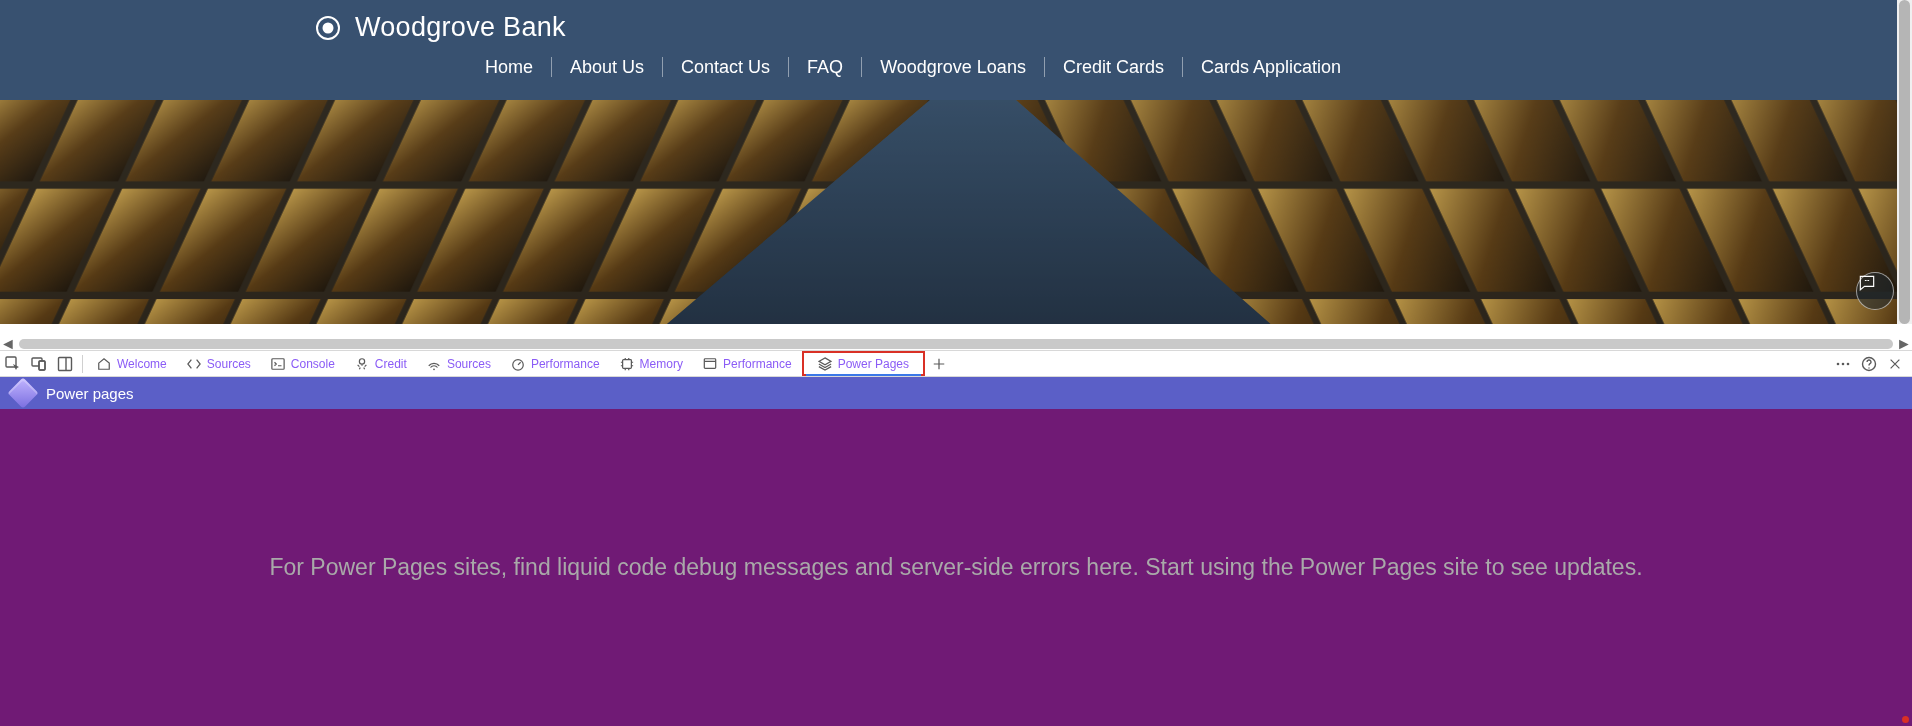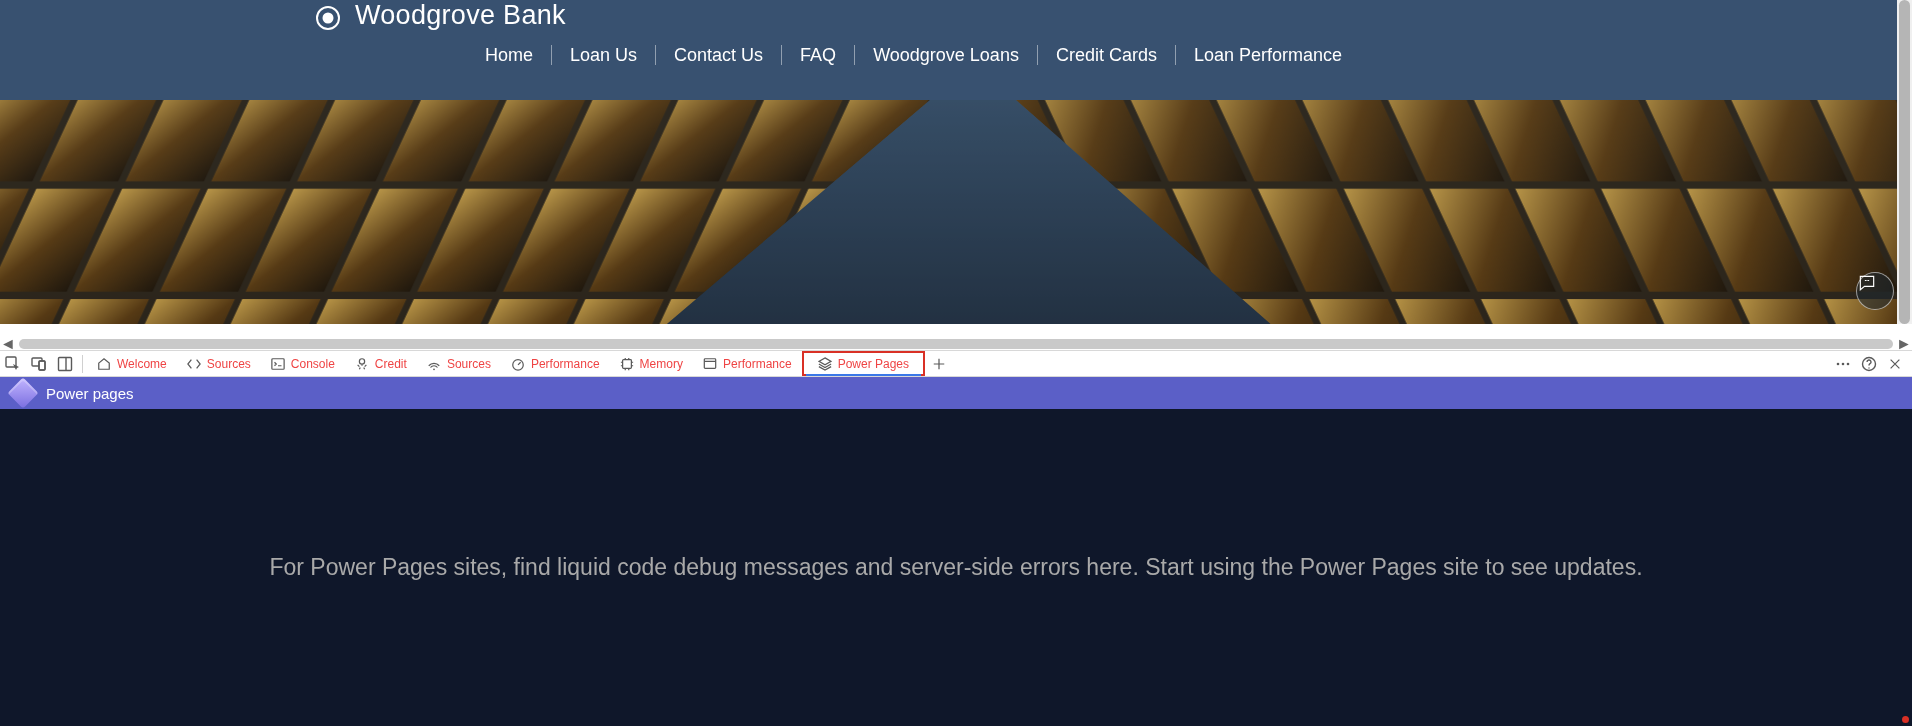--- a/index.html
+++ b/index.html
@@ -1,78 +1,78 @@
 <!DOCTYPE html>
 <html><head>
 <meta charset="utf-8">
 <style>
   * { margin: 0; padding: 0; box-sizing: border-box; }
   html, body { width: 1912px; height: 726px; font-family: "Segoe UI", Arial, sans-serif; overflow: hidden; background:#fff; }
   .page-top { height: 337px; width: 100%; overflow: hidden; position: relative; }
   .site-header { background: #385170; height: 100px; padding-left: 315px; color: #fff; }
-  .brand { display: flex; align-items: flex-end; gap: 14px; padding-top: 0; }
+  .brand { display: flex; align-items: center; gap: 14px; padding-top: 12px; }
   .brand-logo { width: 26px; height: 26px; display: flex; align-items: center; justify-content: center; }
   .brand-title { font-size: 27px; font-weight: 400; letter-spacing: .3px; }
   .site-nav { display: flex; align-items: flex-start; gap: 0; margin-left: 152px; margin-top: 14px; font-size: 18px; }
   .site-nav a { color: #fff; text-decoration: none; padding: 0 18px; }
   .nav-sep { color: rgba(255,255,255,.55); width: 1px; height: 20px; background: rgba(255,255,255,.45); }
   .hero { position: relative; height: 224px; width: 100%; background: linear-gradient(#1c2a36,#0d1116); overflow: hidden; }
   .hero svg { position: absolute; inset: 0; width: 100%; height: 100%; }
   .feedback-btn { position: absolute; right: 18px; bottom: 14px; width: 38px; height: 38px; border-radius: 50%; border:1px solid rgba(255,255,255,.55); background: rgba(30,40,50,.55); display: flex; align-items: center; justify-content: center; }
   .feedback-btn svg { width: 20px; height: 20px; stroke:#fff; fill:none; stroke-width:1.4; }
   .h-scroll { height: 13px; background:#fff; display:flex; align-items:center; padding:0 3px; }
   .h-scroll .arrow { width:10px; height:10px; display:flex; align-items:center; justify-content:center; color:#666;}
   .h-scroll .track { flex:1; height:10px; background:#c9c9c9; border-radius:6px; margin:0 6px; }
   .page-top-scroll { position:absolute; right:0; top:0; width:15px; height:324px; background:#f0f0f0; }
   .page-top-scroll .thumb { position:absolute; left:2px; top:0; width:11px; height:324px; background:#b5b5b5; border-radius:6px; }
-  .devtools { height: 27px; border-top:1px solid #d8d8d8; border-bottom:1px solid #d8d8d8; background:#fff; display:flex; align-items:center; font-size:12px; color:#ef4444; }
+  .devtools { height: 27px; border-top:1px solid #d8d8d8; border-bottom:1px solid #d8d8d8; background:#fff; display:flex; align-items:center; font-size:12px; color:#8b5cf6; }
   .dt-left { display:flex; align-items:center; height:100%; }
   .dt-iconbtn { width:26px; height:100%; display:flex; align-items:center; justify-content:center; position:relative; }
   .dt-iconbtn svg, .dt-tab svg { stroke:#5a5a5a; fill:none; stroke-width:1.4; }
   .dt-sep { width:1px; height:18px; background:#d0d0d0; margin:0 4px; }
   .dt-tab { display:flex; align-items:center; gap:6px; padding:0 10px; height:100%; cursor:pointer; }
   .dt-tab.active { border:2px solid #d93025; padding:0 14px; height:25px; position:relative; }
   .dt-tab.active::after { content:""; position:absolute; left:2px; right:2px; bottom:-2px; height:2px; background:#3b78e7; }
   .dt-iconbtn.plus { width:28px; }
   .dt-right { margin-left:auto; display:flex; align-items:center; height:100%; padding-right:4px; }
   .badge-dot { position:absolute; bottom:3px; right:3px; width:7px; height:7px; background:#d93025; border-radius:50%; }
   .pp-header { height:32px; background:#5b5fc7; color:#fff; display:flex; align-items:center; gap:12px; padding-left:12px; font-size:15px; }
   .pp-header .pp-logo { width:22px; height:22px; transform:rotate(45deg); display:inline-block; }
   .pp-header .pp-logo span { display:block; width:100%; height:100%; background:linear-gradient(135deg,#c3b6ff,#7a6ee0); border-radius:3px; box-shadow:2px 2px 0 rgba(255,255,255,.25) inset; }
-  .pp-body { height:317px; background:#0f172a; display:flex; align-items:center; justify-content:center; }
+  .pp-body { height:317px; background:#701a75; display:flex; align-items:center; justify-content:center; }
   .pp-msg { color:#a9a9a9; font-size:23px; font-weight:400; text-align:center; max-width:1400px; }
 </style>
 </head>
 <body>
 
 <div class="page-top">
   <div class="site-header">
     <div class="brand">
       <span class="brand-logo">
         <svg viewBox="0 0 26 26">
             <circle cx="13" cy="13" r="11" fill="none" stroke="#fff" stroke-width="2"></circle>
             <circle cx="13" cy="13" r="5.5" fill="#fff"></circle>
           </svg>
       </span>
       <span class="brand-title">Woodgrove Bank</span>
     </div>
     <nav class="site-nav">
       <a href="#">Home</a>
         <span class="nav-sep"></span>
-      <a href="#">Loan Us</a>
+      <a href="#">About Us</a>
         <span class="nav-sep"></span>
       <a href="#">Contact Us</a>
         <span class="nav-sep"></span>
       <a href="#">FAQ</a>
         <span class="nav-sep"></span>
       <a href="#">Woodgrove Loans</a>
         <span class="nav-sep"></span>
       <a href="#">Credit Cards</a>
         <span class="nav-sep"></span>
-      <a href="#">Loan Performance</a>
+      <a href="#">Cards Application</a>
     </nav>
   </div>
 
   <div class="hero">
     <svg viewBox="0 0 1560 224" preserveAspectRatio="xMidYMid slice">
       <defs>
         <linearGradient id="sky" x1="0" y1="0" x2="0" y2="1">
           <stop offset="0" stop-color="#4a6a86"></stop>
             <stop offset="1" stop-color="#1e2a35"></stop>
         </linearGradient>

